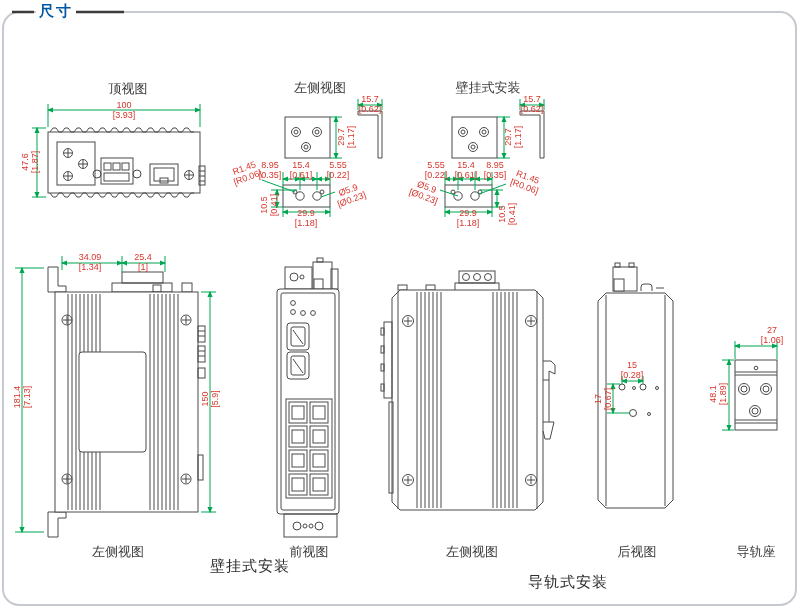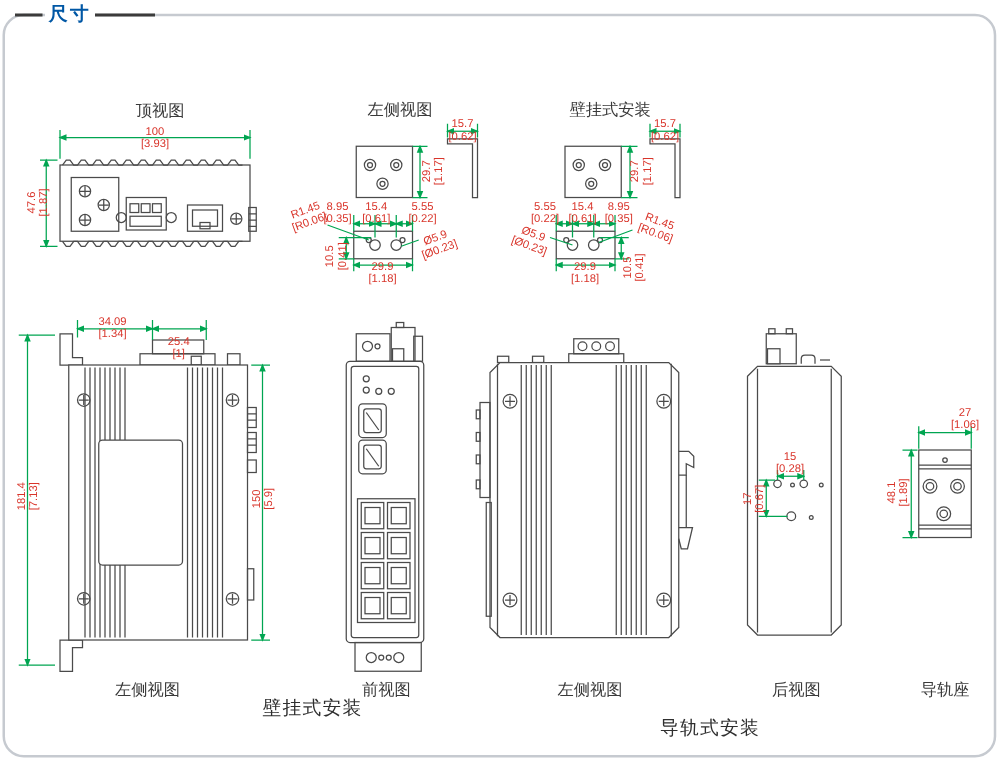--- a/index.html
+++ b/index.html
@@ -378,21 +378,21 @@
 </div>
 <div class="dim" style="left:468px;top:218px">
   <span>29.9</span>
   <span>[1.18]</span>
 </div>
 
 <div class="dim" style="left:90px;top:262px">
   <span>34.09</span>
   <span>[1.34]</span>
 </div>
-<div class="dim" style="left:143px;top:278px">
+<div class="dim" style="left:143px;top:262px">
   <span>25.4</span>
   <span>[1]</span>
 </div>
 <div class="dim v" style="left:22px;top:397px">
   <span>181.4</span>
   <span>[7.13]</span>
 </div>
 <div class="dim v" style="left:210px;top:399px">
   <span>150</span>
   <span>[5.9]</span>

